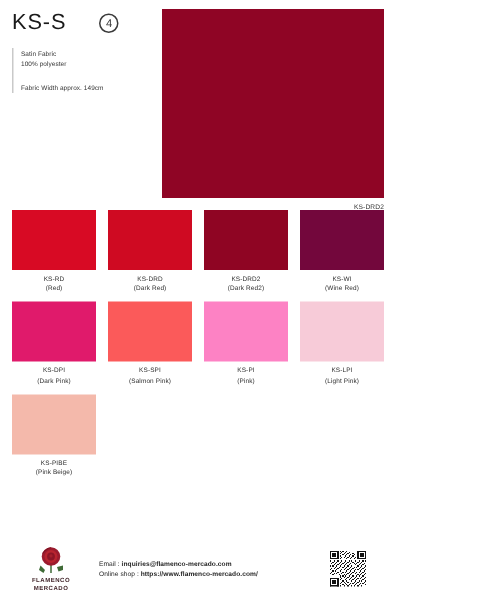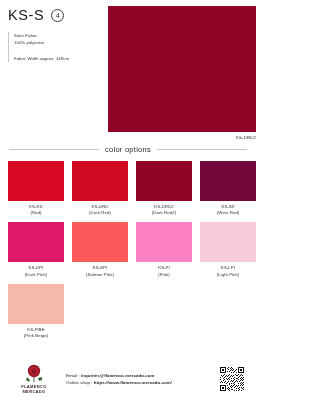--- a/index.html
+++ b/index.html
@@ -30,21 +30,21 @@
     height: 140px;
   }
   .header-info {
     width: 100px;
     flex: 0 0 100px;
     padding-top: 2px;
   }
   .title-row {
     display: flex;
     align-items: center;
-    gap: 7px;
+    gap: 22px;
     margin-bottom: 9px;
   }
   .title {
     font-size: 14.5px;
     letter-spacing: 0.6px;
     color: #1a1a1a;
     font-weight: 400;
     line-height: 1;
   }
   .page-badge {
@@ -210,25 +210,20 @@
         <div class="spec-gap"></div>
         <div class="spec-line">Fabric Width approx.  149cm</div>
       </div>
     </div>
     <div class="hero-wrap">
       <div class="hero-swatch" style="background: rgb(143, 5, 37);"></div>
       <div class="hero-label">KS-DRD2</div>
     </div>
   </div>
 
-  <div class="section-head">
-    <div class="rule"></div>
-    <div class="section-title">color options</div>
-    <div class="rule"></div>
-  </div>
 
   <div class="grid">
     <div class="grid-row">
       <div class="cell">
         <span class="cell-swatch" style="background: rgb(216, 10, 36);"></span>
         <div class="cell-code">KS-RD</div>
         <div class="cell-name">(Red)</div>
       </div>
       <div class="cell">
         <span class="cell-swatch" style="background: rgb(207, 10, 34);"></span>

